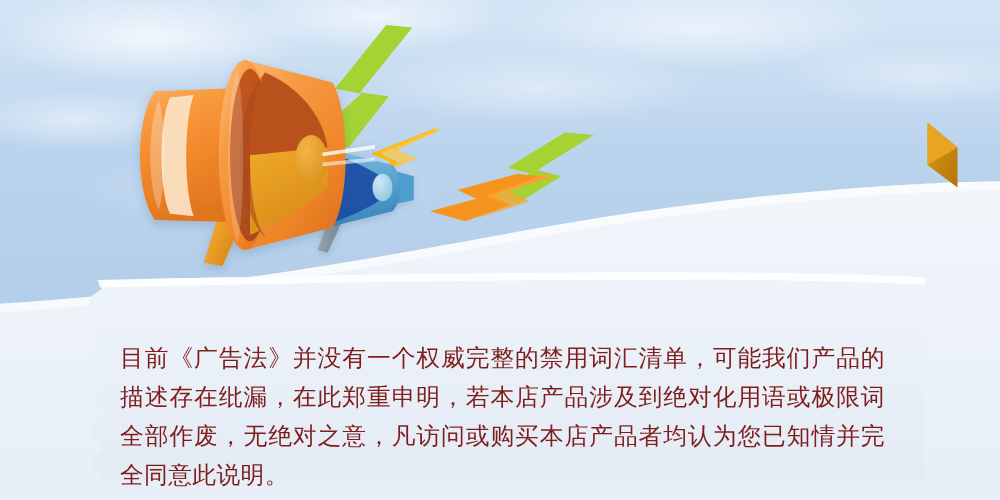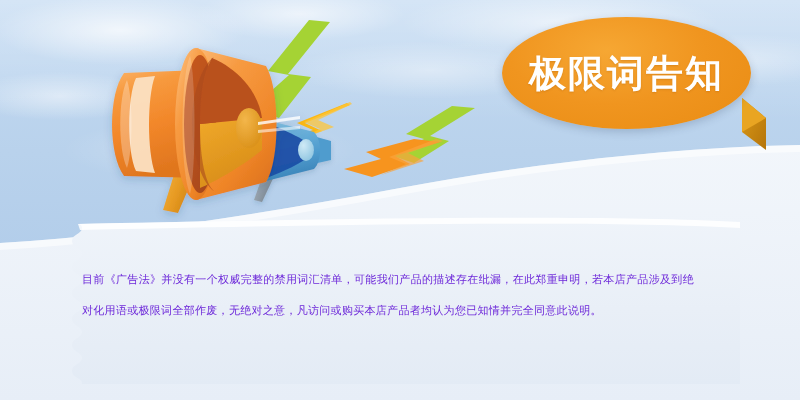--- a/index.html
+++ b/index.html
@@ -78,25 +78,25 @@
   .card-wrap {
     position: absolute;
     left: 58px;
     top: 213px;
     width: 684px;
     height: 176px;
     z-index: 6;
   }
   .card-text {
     position: absolute;
-    left: 24px;
+    left: 38px;
     top: 40px;
     width: 612px;
-    color: #6d28d9;
-    font-size: 11px;
+    color: #7f1d1d;
+    font-size: 19px;
     line-height: 31px;
     letter-spacing: .3px;
     text-align: justify;
   }
 </style>
 </head>
 <body>
 
 <div id="banner">
 
@@ -293,21 +293,18 @@
                C 600 214, 300 219, 78 224 Z" fill="url(#gCard)"></path>
       <path d="M78 224 C 300 219, 600 214, 740 222 L 740 228 C 600 220, 300 225, 80 230 Z" fill="#ffffff" opacity="0.85"></path>
     </g>
 
     <g>
       <path d="M742 98 L766 118 L766 150 L742 132 Z" fill="url(#gFold)"></path>
       <path d="M742 98 L766 118 L742 132 Z" fill="#e9a522"></path>
     </g>
   </svg>
 
-  <div class="badge">
-    <span class="badge-text">极限词告知</span>
-  </div>
 
   <div class="card-wrap">
     <p class="card-text">目前《广告法》并没有一个权威完整的禁用词汇清单，可能我们产品的描述存在纰漏，在此郑重申明，若本店产品涉及到绝对化用语或极限词全部作废，无绝对之意，凡访问或购买本店产品者均认为您已知情并完全同意此说明。</p>
   </div>
 
 </div>
 
 </body></html>

